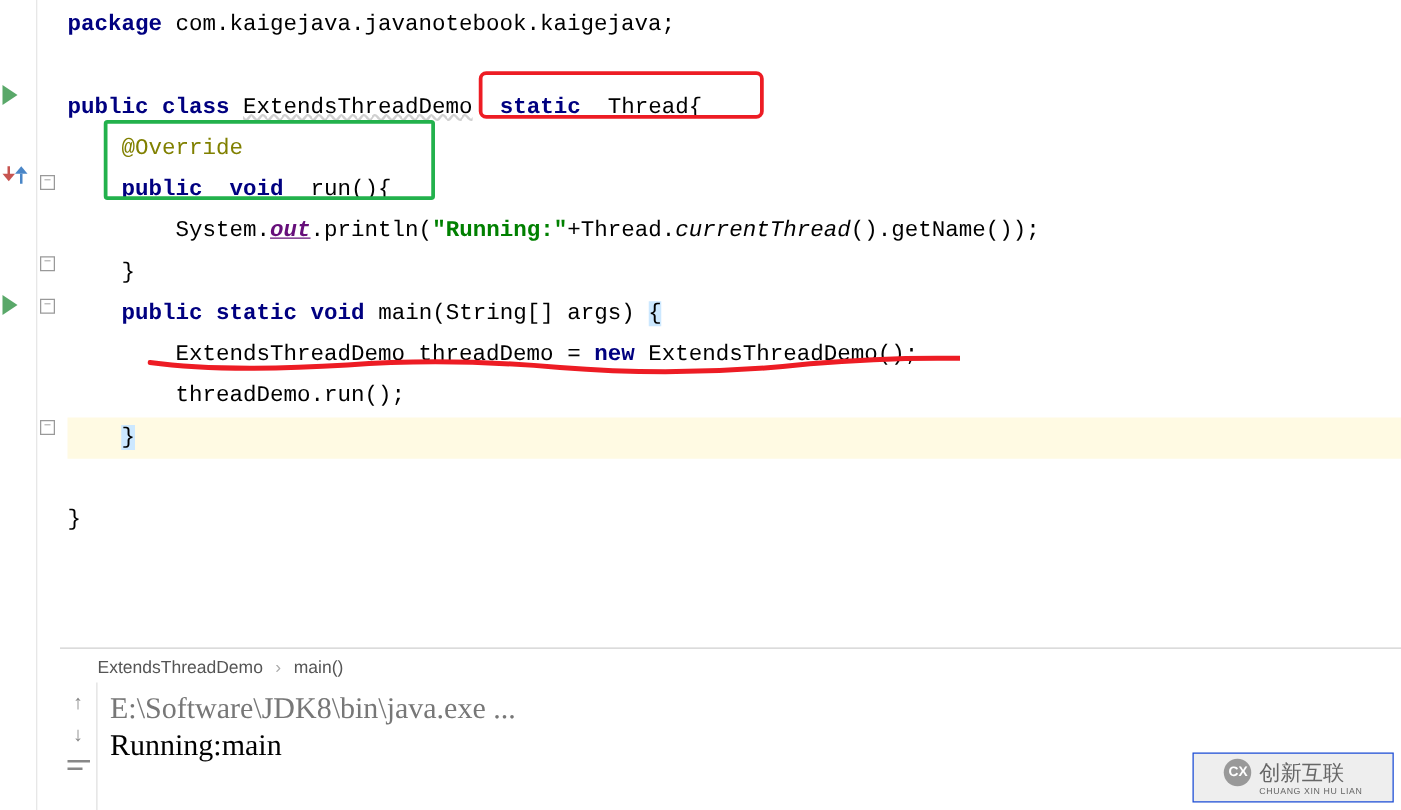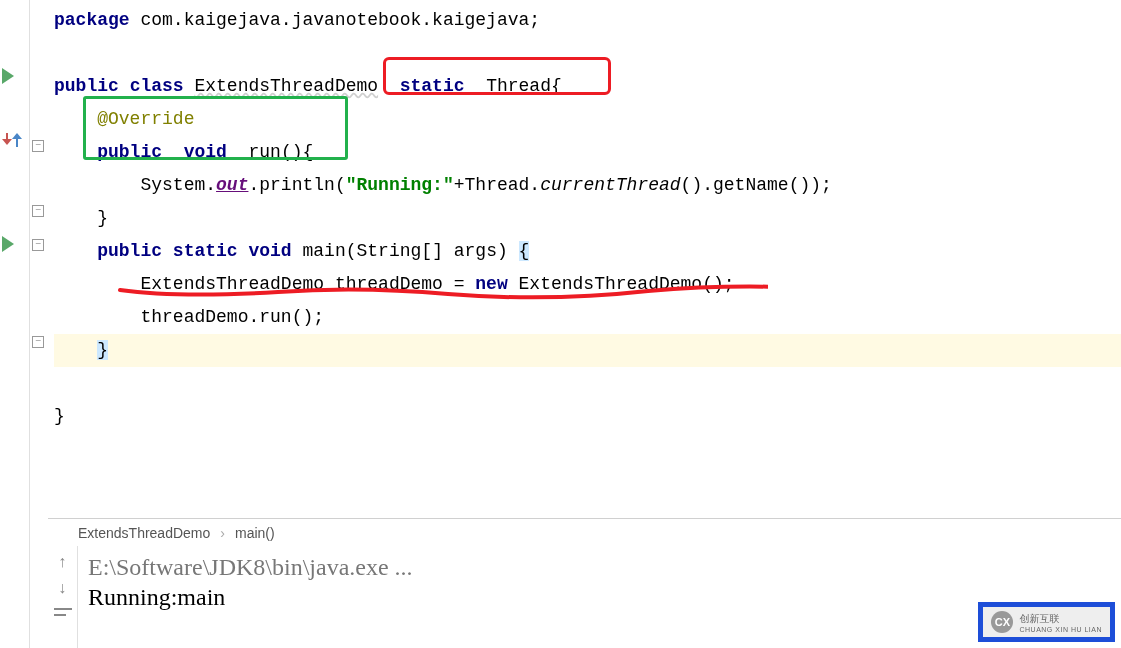--- a/index.html
+++ b/index.html
@@ -190,27 +190,27 @@
       font-family: Liberation Serif, serif;
       font-size: 24px;
       line-height: 30px;
     }
     .console-path { color: #777; }
     .watermark {
       position: absolute;
       right: 6px;
       bottom: 6px;
       background: #eee;
-      border: 5px solid #1d4ed8;
-      padding: 4px 8px;
+      border: 1px solid #1d4ed8;
+      padding: 4px 24px;
       font-family: sans-serif;
       font-size: 12px;
       color: #666;
       display: flex;
-      align-items: flex-end;
+      align-items: flex-start;
       gap: 6px;
     }
     .watermark-logo {
       width: 22px; height: 22px;
       border-radius: 50%;
       background: #999;
       color: #fff;
       text-align: center;
       line-height: 22px;
       font-weight: bold;
@@ -300,16 +300,16 @@
     <div class="console-body">
       <div class="console-path">E:\Software\JDK8\bin\java.exe ...</div>
       <div>Running:main</div>
     </div>
   </div>
 </div>
 
 <div class="watermark">
   <div class="watermark-logo">CX</div>
   <div>
-    <div style="font-size:10px">创新互联</div>
+    <div style="font-size:17px">创新互联</div>
     <div style="font-size:7px; letter-spacing:0.5px">CHUANG XIN HU LIAN</div>
   </div>
 </div>
 
 </body></html>

